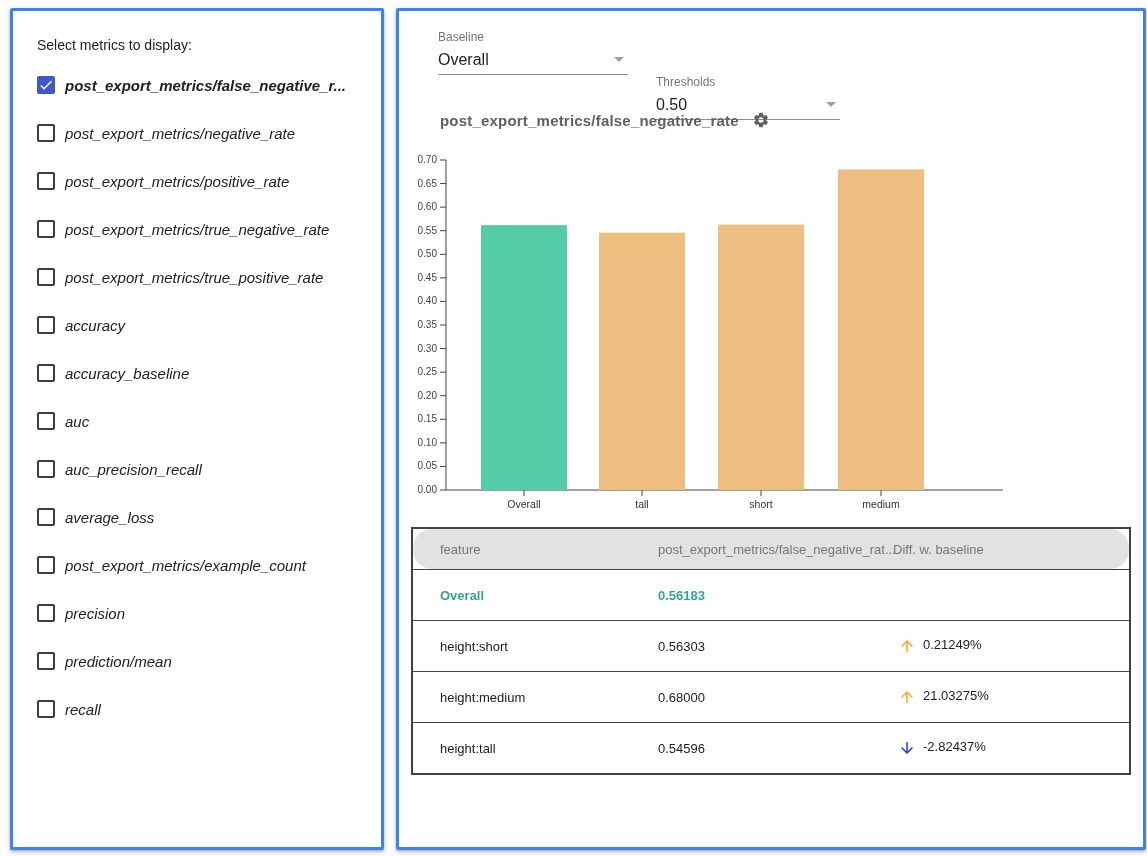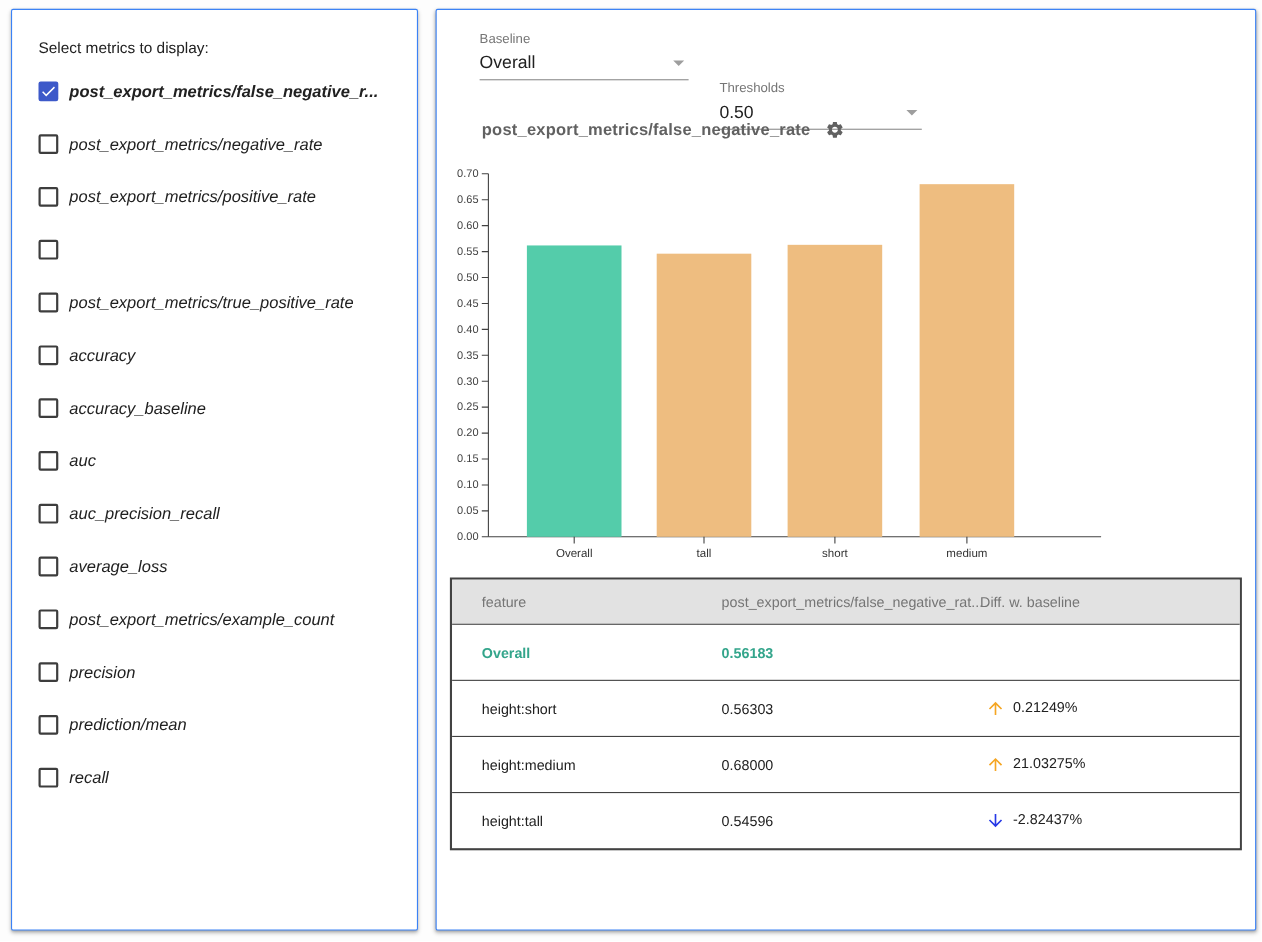--- a/index.html
+++ b/index.html
@@ -1,18 +1,18 @@
 <!DOCTYPE html>
 <html style="--cb-blue: #3D59C9; --teal-text: #33A58B;"><head>
 <meta charset="utf-8">
 <style>
   html,body{margin:0;padding:0;background:#fff;}
   body{font-family:"Liberation Sans",sans-serif;}
   .page{position:relative;width:1147px;height:856px;background:#fdfdfd;overflow:hidden;}
-  .card{position:absolute;background:#fff;border:1px solid #3b82f6;border-radius:2px;
+  .card{position:absolute;background:#fff;border:3px solid #3b82f6;border-radius:2px;
         box-shadow:0 2px 4px rgba(0,0,0,.26),0 1px 2px rgba(0,0,0,.12);}
   .sidebar{left:10px;top:8px;width:368px;height:836px;}
   .main{left:396px;top:8px;width:744px;height:836px;}
 
   .sidebar-header{position:absolute;left:24px;top:26px;font-size:14px;color:#212121;}
   .metric-list{position:absolute;left:0;top:50px;right:0;}
   .metric-item{display:flex;align-items:center;height:48px;padding-left:24px;cursor:pointer;font-style:italic;}
   .cb{width:18px;height:18px;border:2px solid #3d3d3d;border-radius:2px;box-sizing:border-box;
       flex:none;margin-right:10px;position:relative;background:#fff;}
   .cb.checked{border-color:var(--cb-blue);background:var(--cb-blue);}
@@ -33,21 +33,21 @@
   .chart-title-row{position:absolute;left:41px;top:100px;display:flex;align-items:center;gap:13px;justify-content:space-between;}
   .chart-title{font-size:15px;font-weight:bold;color:#616161;letter-spacing:.2px;}
   .gear{width:18px;height:18px;fill:#616161;cursor:pointer;}
 
   #chart{position:absolute;left:0;top:140px;}
   #chart text{font-family:"Liberation Sans",sans-serif;}
 
   .table{position:absolute;left:12px;top:516px;width:720px;border:2px solid #424242;
          box-sizing:border-box;background:#fff;}
   .trow{display:grid;grid-template-columns:245px 235px 1fr;align-items:center;}
-  .thead{height:40px;background:#e2e2e2;color:#757575;font-size:13px;}
+  .thead{height:40px;background:#e2e2e2;color:#757575;font-size:13px;border-radius:19px;}
   .tdata{height:50px;border-top:1px solid #424242;font-size:13px;color:#212121;background:#fff;}
   .cell1{padding-left:27px;}
   .diffcell{display:flex;align-items:flex-start;gap:7px;padding-left:5px;}
   .diffcell svg{width:18px;height:18px;flex:none;}
   .baseline-row .cell1,.baseline-row .cell2{color:var(--teal-text);font-weight:bold;}
 </style>
 </head>
 <body>
 
 <div class="page">
@@ -66,20 +66,21 @@
         <div class="metric-item">
           <span class="cb"></span>
           <span class="metric-label">post_export_metrics/negative_rate</span>
         </div>
         <div class="metric-item">
           <span class="cb"></span>
           <span class="metric-label">post_export_metrics/positive_rate</span>
         </div>
         <div class="metric-item">
           <span class="cb"></span>
+          <span class="metric-label">post_export_metrics/true_negative_rate</span>
         </div>
         <div class="metric-item">
           <span class="cb"></span>
           <span class="metric-label">post_export_metrics/true_positive_rate</span>
         </div>
         <div class="metric-item">
           <span class="cb"></span>
           <span class="metric-label">accuracy</span>
         </div>
         <div class="metric-item">

